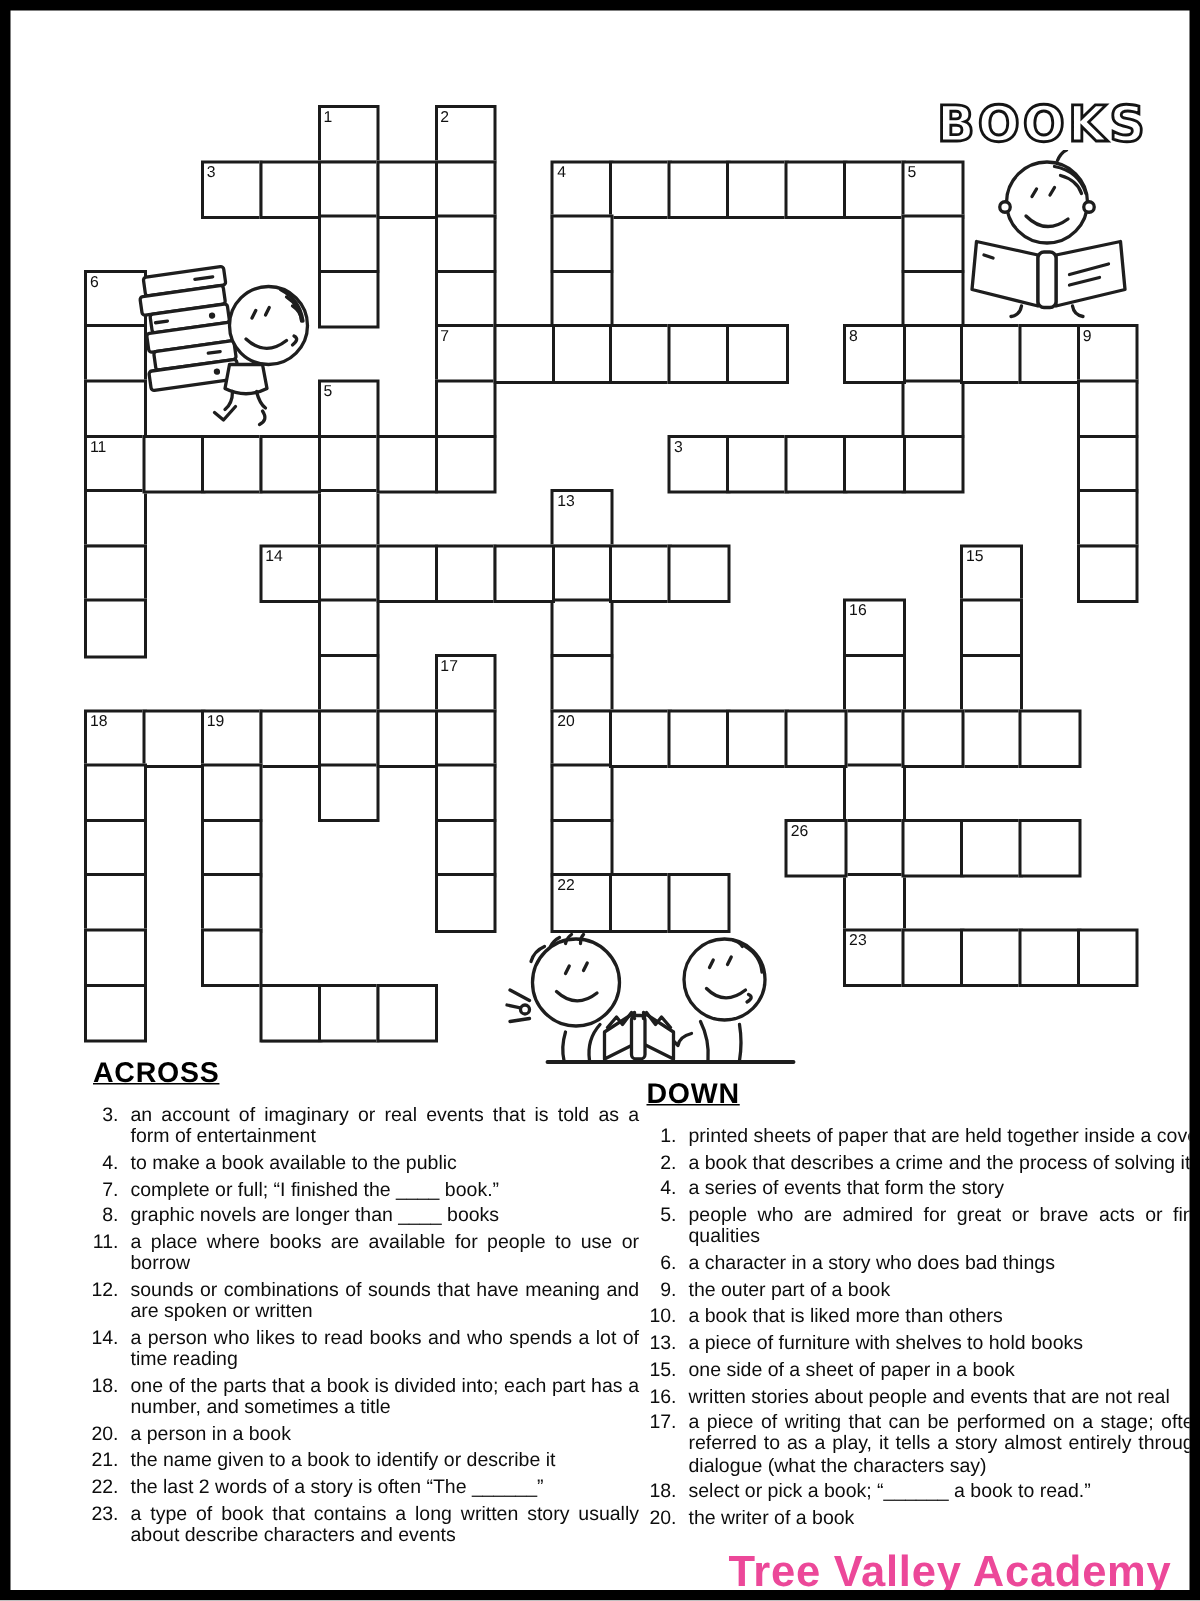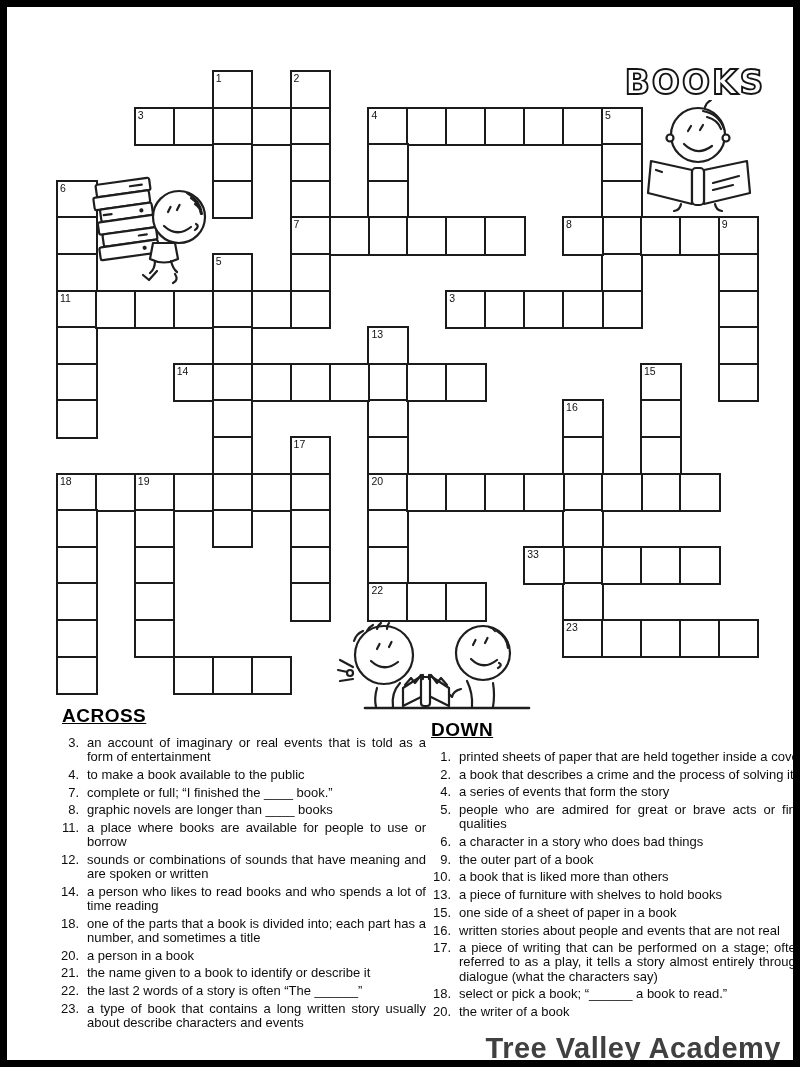--- a/index.html
+++ b/index.html
@@ -207,21 +207,21 @@
       <div class="cell" style="left: 126.86px; top: 648.6px; width: 41.63px; height: 39.3px; margin-left: 40px;">
         <span class="num">24</span>
       </div>
       <div class="cell" style="left: 399.37px; top: 465.6px; width: 41.63px; height: 39.3px;"></div>
       <div class="cell" style="left: 438.3px; top: 465.6px; width: 41.63px; height: 39.3px;"></div>
       <div class="cell" style="left: 477.23px; top: 465.6px; width: 41.63px; height: 39.3px;"></div>
       <div class="cell" style="left: 516.16px; top: 465.6px; width: 41.63px; height: 39.3px;"></div>
       <div class="cell" style="left: 594.02px; top: 465.6px; width: 41.63px; height: 39.3px;"></div>
       <div class="cell" style="left: 671.88px; top: 465.6px; width: 41.63px; height: 39.3px;"></div>
       <div class="cell" style="left: 516.16px; top: 538.8px; width: 41.63px; height: 39.3px;">
-        <span class="num">33</span>
+        <span class="num">26</span>
       </div>
       <div class="cell" style="left: 594.02px; top: 538.8px; width: 41.63px; height: 39.3px;"></div>
       <div class="cell" style="left: 632.95px; top: 538.8px; width: 41.63px; height: 39.3px;"></div>
       <div class="cell" style="left: 671.88px; top: 538.8px; width: 41.63px; height: 39.3px;"></div>
       <div class="cell" style="left: 399.37px; top: 575.4px; width: 41.63px; height: 39.3px;"></div>
       <div class="cell" style="left: 438.3px; top: 575.4px; width: 41.63px; height: 39.3px;"></div>
       <div class="cell" style="left: 594.02px; top: 612px; width: 41.63px; height: 39.3px;"></div>
       <div class="cell" style="left: 632.95px; top: 612px; width: 41.63px; height: 39.3px;"></div>
       <div class="cell" style="left: 671.88px; top: 612px; width: 41.63px; height: 39.3px;"></div>
       <div class="cell" style="left: 710.81px; top: 612px; width: 41.63px; height: 39.3px;"></div>
@@ -421,15 +421,15 @@
           <span class="n">18.</span>
           <span class="t">select or pick a book; “______ a book to read.”</span>
         </div>
         <div class="clue">
           <span class="n">20.</span>
           <span class="t">the writer of a book</span>
         </div>
       </div>
   </div>
 
-  <div class="brand" style="color: #404040;">Tree Valley Academy</div>
+  <div class="brand" style="color: #ec4899;">Tree Valley Academy</div>
 
 </div>
 
 </body></html>

